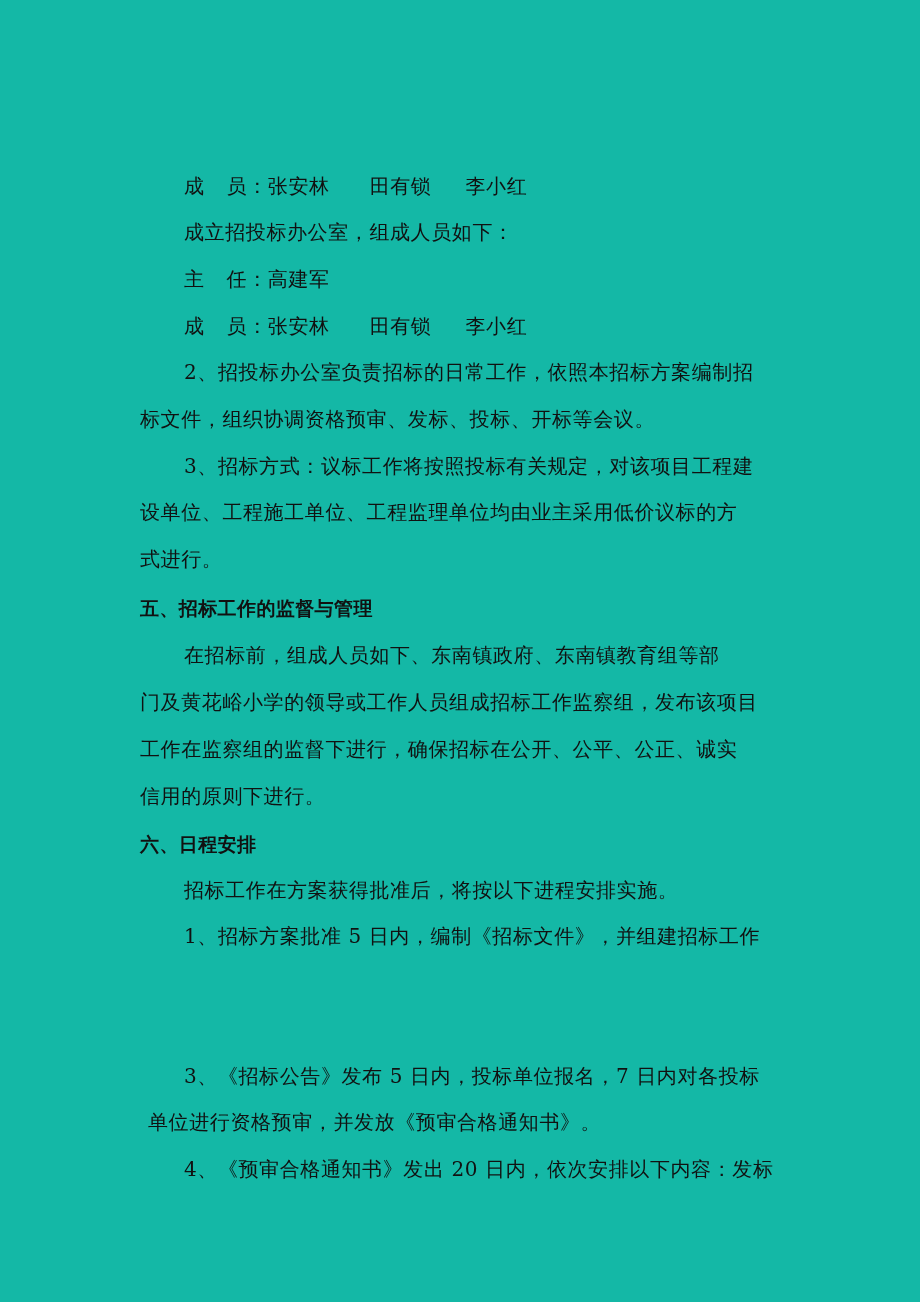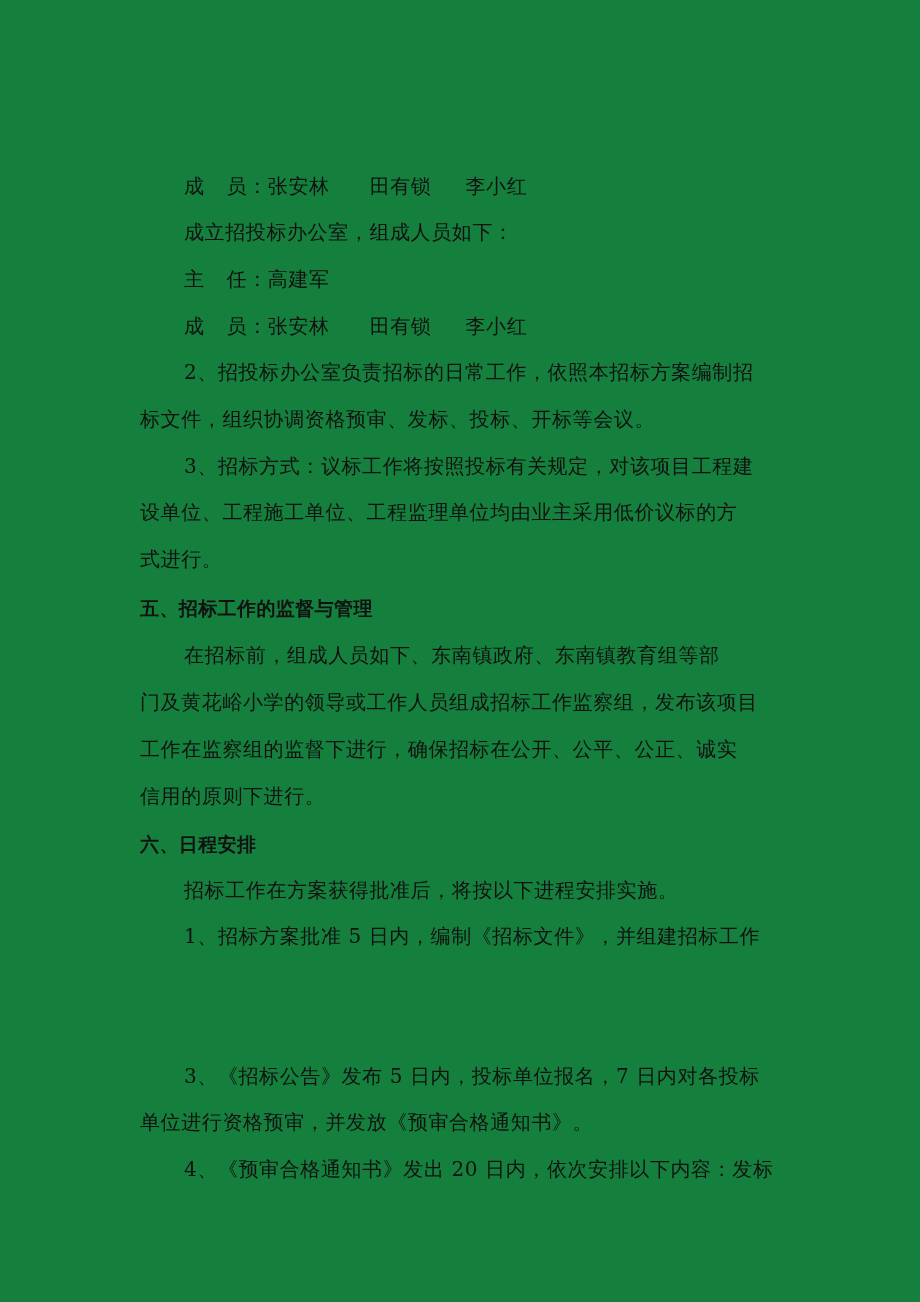--- a/index.html
+++ b/index.html
@@ -14,21 +14,21 @@
       overflow: hidden;
       font-family: "DejaVu Serif", "Liberation Serif", serif;
       color: #111111;
     }
     .page {
       position: absolute;
       left: 0;
       top: 0;
       width: 920px;
       height: 1302px;
-      background: #15803d;
+      background: #14b8a6;
     }
     .line {
       position: absolute;
       left: 140px;
       width: 650px;
       font-size: 20px;
       line-height: 28px;
       white-space: nowrap;
       letter-spacing: 0.6px;
     }
@@ -72,16 +72,16 @@
   <div class="line" style="top:545px;">式进行。</div>
   <div class="line indent" style="top:641px;">在招标前，组成人员如下、东南镇政府、东南镇教育组等部</div>
   <div class="line" style="top:688px;">门及黄花峪小学的领导或工作人员组成招标工作监察组，发布该项目</div>
   <div class="line" style="top:735px;">工作在监察组的监督下进行，确保招标在公开、公平、公正、诚实</div>
   <div class="line" style="top:782px;">信用的原则下进行。</div>
 
   <div class="line heading" style="top:830px;">六、日程安排</div>
   <div class="line indent" style="top:876px;">招标工作在方案获得批准后，将按以下进程安排实施。</div>
   <div class="line indent" style="top:922px;">1、招标方案批准 5 日内，编制《招标文件》，并组建招标工作</div>
   <div class="line indent" style="top:1062px;">3、《招标公告》发布 5 日内，投标单位报名，7 日内对各投标</div>
-  <div class="line" style="top:1108px;">单位进行资格预审，并发放《预审合格通知书》。</div>
+  <div class="line" style="top:1108px;margin-left:8px;">单位进行资格预审，并发放《预审合格通知书》。</div>
   <div class="line indent" style="top:1155px;">4、《预审合格通知书》发出 20 日内，依次安排以下内容：发标</div>
 
 </div>
 
 </body></html>

